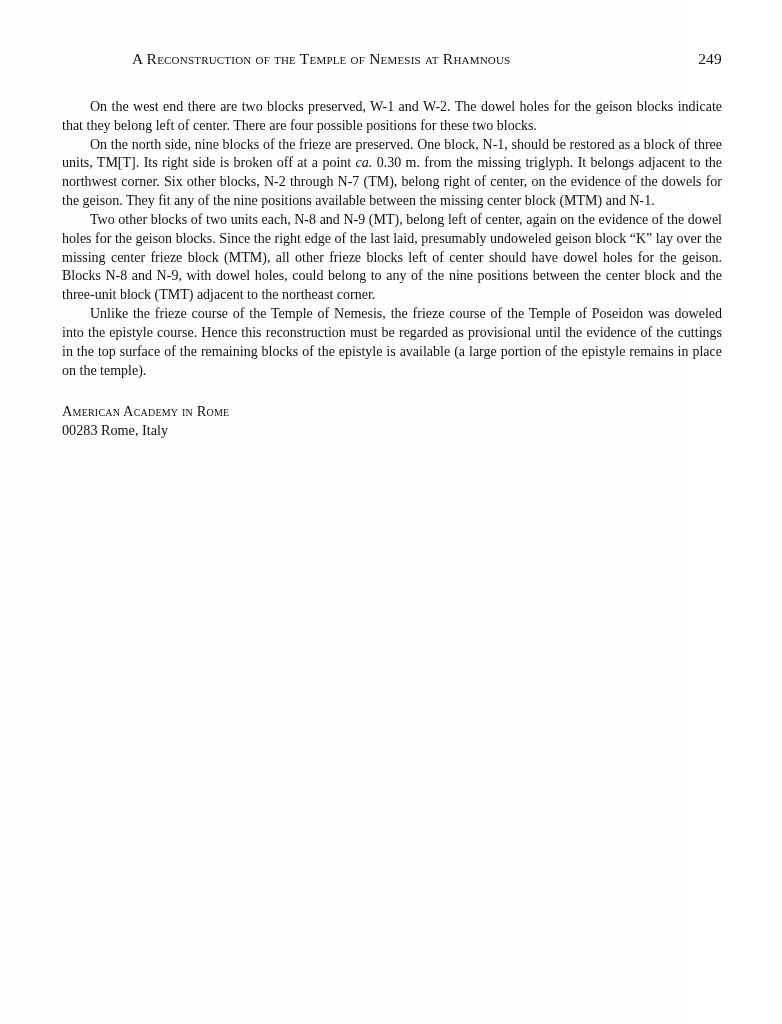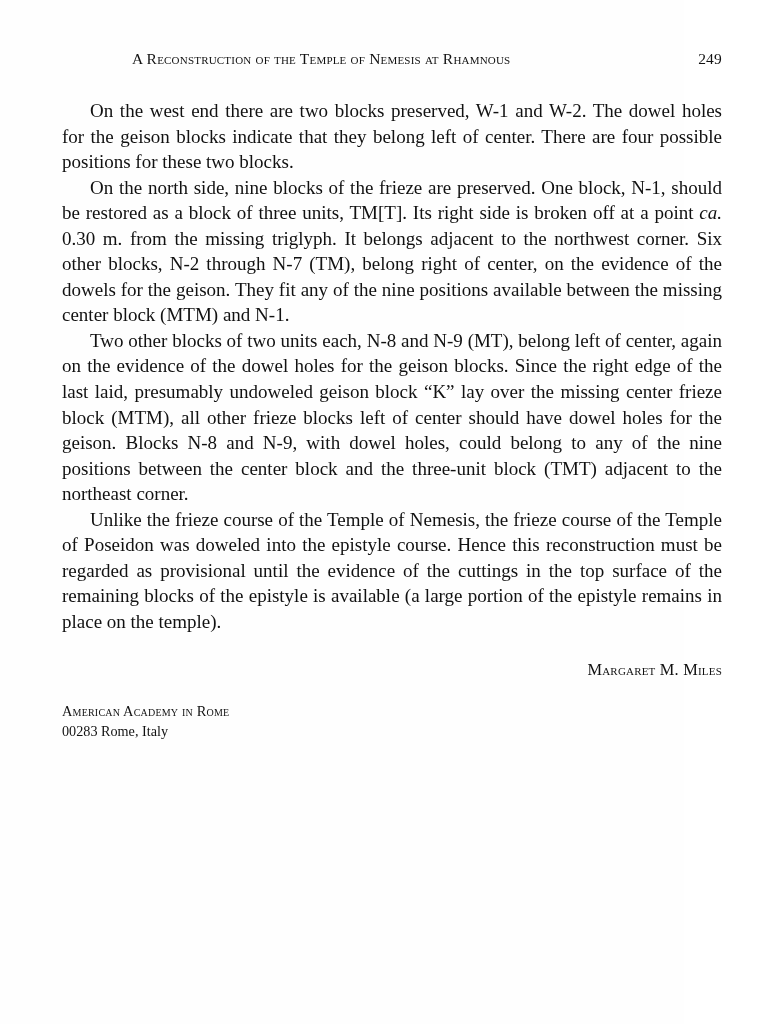--- a/index.html
+++ b/index.html
@@ -45,21 +45,21 @@
   .running-head .rh-page {
     flex: 0 0 auto;
     font-variant: normal;
     font-size: 15.5px;
     padding-left: 30px;
   }
   p.para {
     margin: 0 0 0 0;
     text-align: justify;
     text-justify: inter-word;
-    font-size: 19px;
+    font-size: 14px;
     line-height: 1.345;
     text-indent: 28px;
     hyphens: none;
   }
   .byline {
     text-align: right;
     font-variant: small-caps;
     font-size: 16.4px;
     margin-top: 26px;
     letter-spacing: 0.2px;
@@ -89,21 +89,20 @@
     <div class="running-head">
       <span class="rh-title">A Reconstruction of the Temple of Nemesis at Rhamnous</span>
       <span class="rh-page">249</span>
     </div>
 
     <p class="para">On the west end there are two blocks preserved, W-1 and W-2. The dowel holes for the geison blocks indicate that they belong left of center. There are four possible positions for these two blocks.</p>
     <p class="para">On the north side, nine blocks of the frieze are preserved. One block, N-1, should be restored as a block of three units, TM[T]. Its right side is broken off at a point <em>ca.</em> 0.30 m. from the missing triglyph. It belongs adjacent to the northwest corner. Six other blocks, N-2 through N-7 (TM), belong right of center, on the evidence of the dowels for the geison. They fit any of the nine positions available between the missing center block (MTM) and N-1.</p>
     <p class="para">Two other blocks of two units each, N-8 and N-9 (MT), belong left of center, again on the evidence of the dowel holes for the geison blocks. Since the right edge of the last laid, presumably undoweled geison block “K” lay over the missing center frieze block (MTM), all other frieze blocks left of center should have dowel holes for the geison. Blocks N-8 and N-9, with dowel holes, could belong to any of the nine positions between the center block and the three-unit block (TMT) adjacent to the northeast corner.</p>
     <p class="para">Unlike the frieze course of the Temple of Nemesis, the frieze course of the Temple of Poseidon was doweled into the epistyle course. Hence this reconstruction must be regarded as provisional until the evidence of the cuttings in the top surface of the remaining blocks of the epistyle is available (a large portion of the epistyle remains in place on the temple).</p>
 
-    <div class="byline">Margaret M. Miles</div>
 
     <div class="affiliation">
       <div class="inst">American Academy in Rome</div>
       <div class="addr">00283 Rome, Italy</div>
     </div>
 
   </div>
 </div>
 
 </body></html>

